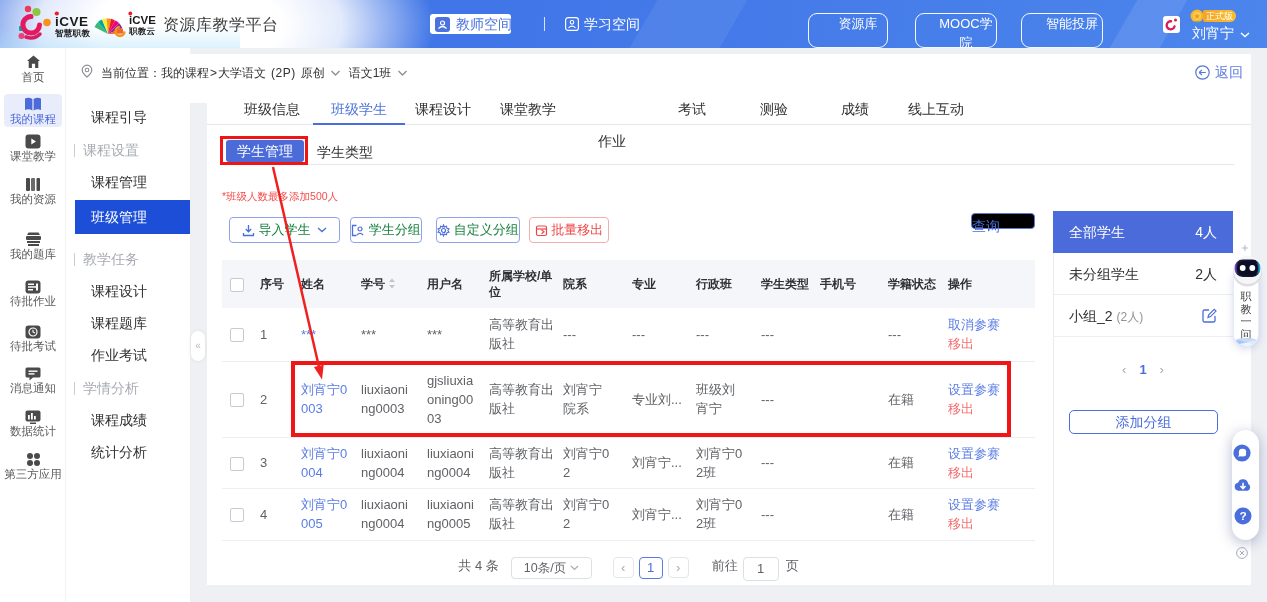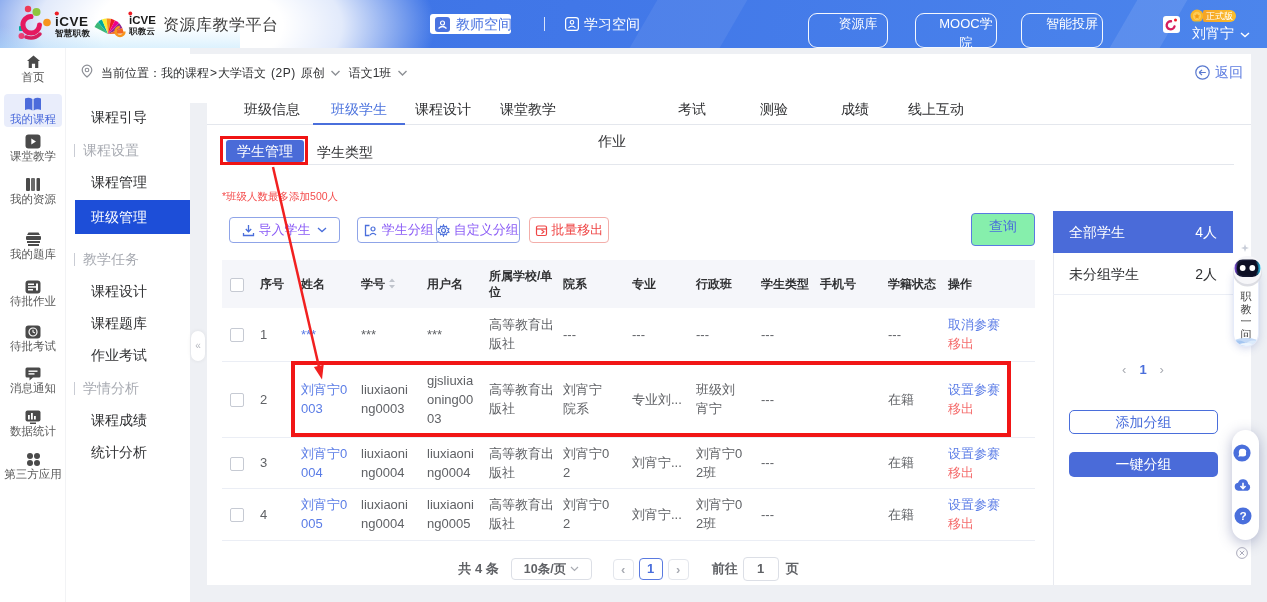--- a/index.html
+++ b/index.html
@@ -58,28 +58,28 @@
   #tabline { position:absolute; left:0; top:29px; width:1044px; height:1px; background:#e4e7ed; }
   #tabbar { position:absolute; left:106px; top:28px; width:92px; height:2px; background:#4a6fdc; }
 
   #subline { position:absolute; left:15px; top:69px; width:1012px; height:1px; background:#e4e7ed; }
   #btn-xsgl { position:absolute; left:19px; top:45px; width:78px; height:22px; background:#4a6bd8; border-radius:3px;
      color:#fff; font-size:14px; text-align:center; line-height:22px; }
   #redbox1 { position:absolute; left:13px; top:41px; width:88px; height:29px; border:3px solid #f01414; }
   #jrsh { position:absolute; left:110px; top:49px; font-size:14px; color:#303133; }
   #rednote { position:absolute; left:15px; top:81px; font-size:10.5px; color:#f44d4d;margin-top:14px; }
 
-  .tbtn { position:absolute; top:122px; height:26px; border:1px solid #8fa4e8; border-radius:4px; color:#8b5cf6;
+  .tbtn { position:absolute; top:122px; height:26px; border:1px solid #8fa4e8; border-radius:4px; color:#15803d;
      font-size:13px; line-height:24px; text-align:center; background:#fff; }
   .tbtn.red { border-color:#f3aeaa; color:#ef4545; }
   .tbtn svg { vertical-align:-3px; }
   #search { position:absolute; left:573px; top:118px; width:183px; height:27px; border:1px solid #dcdfe6; border-radius:4px;
      font-size:13.5px; color:#aab0bb; line-height:25px; padding-left:12px; background:#fff;}
-  #query { position:absolute; left:764px; top:118px; width:64px; height:33px; border:1px solid #5a7ae0; border-radius:4px;
-     color:#4a6edb; font-size:14px; text-align:center; line-height:25px; background:#86efac; }
+  #query { position:absolute; left:764px; top:118px; width:64px; height:16px; border:1px solid #5a7ae0; border-radius:4px;
+     color:#4a6edb; font-size:14px; line-height:25px; background:#000000; }
 
   
   #tbl { position:absolute; left:15px; top:165px; width:813px; border-collapse:collapse; table-layout:fixed;
      font-size:13px; color:#606266; }
   #tbl th { background:#f5f6fa; font-size:12px; color:#303133; text-align:left; font-weight:700; padding:6px 2px 6px 8px;
      height:48px; line-height:16px; }
   #tbl td { border-bottom:1px solid #ebeef5; padding:6px 2px 6px 8px; line-height:19px; white-space:nowrap;
      overflow:hidden; vertical-align:middle; }
   #tbl .bluelink { color:#5a7ce6; }
   #tbl .redlink { color:#f56c6c; }
@@ -314,21 +314,21 @@
   <div id="rednote">*班级人数最多添加500人</div>
 
   <div class="tbtn" style="left:22px; width:111px;">
     <svg width="13" height="13" viewBox="0 0 13 13">
         <path d="M6.5 1 L6.5 7.5 M3.8 5 L6.5 7.8 L9.2 5" fill="none" stroke="#4a6edb" stroke-width="1.3"></path>
         <path d="M1.5 9 L1.5 11.5 L11.5 11.5 L11.5 9" fill="none" stroke="#4a6edb" stroke-width="1.3"></path>
       </svg>
     导入学生 <svg width="10" height="6" viewBox="0 0 10 6" style="vertical-align:1px;margin-left:3px;">
         <path d="M1 1 L5 4.6 L9 1" stroke="#4a6edb" stroke-width="1.3" fill="none"></path>
       </svg></div>
-  <div class="tbtn" style="left:150px; width:84px;">
+  <div class="tbtn" style="left:143px; width:72px;">
     <svg width="14" height="13" viewBox="0 0 14 13">
         <path d="M5.5 1.5 L1.5 1.5 L1.5 11.5 L5.5 11.5" fill="none" stroke="#4a6edb" stroke-width="1.3"></path>
         <circle cx="9" cy="5" r="2" fill="none" stroke="#4a6edb" stroke-width="1.2"></circle>
         <path d="M6 11 Q9 7.8 12 11" fill="none" stroke="#4a6edb" stroke-width="1.2"></path>
       </svg>
     学生分组</div>
   <div class="tbtn" style="left:229px; width:84px;">
     <svg width="13" height="13" viewBox="0 0 13 13">
         <circle cx="6.5" cy="6.5" r="2" fill="none" stroke="#4a6edb" stroke-width="1.2"></circle>
         <path d="M6.5 1 L7.3 3 L9.5 2.2 L9.9 4.3 L12 4.8 L10.8 6.5 L12 8.2 L9.9 8.7 L9.5 10.8 L7.3 10 L6.5 12 L5.7 10 L3.5 10.8 L3.1 8.7 L1 8.2 L2.2 6.5 L1 4.8 L3.1 4.3 L3.5 2.2 L5.7 3 Z" fill="none" stroke="#4a6edb" stroke-width="1.1"></path>
@@ -434,41 +434,46 @@
           <td>刘宵宁...</td>
           <td>刘宵宁0<br>2班</td>
           <td>---</td>
           <td></td>
           <td>在籍</td>
       <td><span class="bluelink">设置参赛</span><br><span class="redlink">移出</span></td>
     </tr>
   </tbody>
     </table>
 
-  <div id="pager" style="text-align:center;"><span id="pginner" style="display:inline-flex;align-items:center;font-weight:bold;">
+  <div id="pager" style="text-align:center;"><span id="pginner" style="display:inline-flex;align-items:flex-start;">
     <span>共 4 条</span>
     <span style="display:inline-block;width:81px;height:22px;border:1px solid #dcdfe6;border-radius:4px;line-height:20px;color:#606266;font-size:12.5px;margin-left:12px;">10条/页 <svg width="9" height="6" viewBox="0 0 9 6" style="vertical-align:1px;">
             <path d="M1 1 L4.5 4.4 L8 1" stroke="#a8abb2" stroke-width="1.2" fill="none"></path>
           </svg></span>
     <span style="display:inline-block;width:21px;height:21px;border:1px solid #e3e6ec;border-radius:4px;line-height:19px;color:#a8abb2;margin-left:21px;">‹</span>
     <span style="display:inline-block;width:24px;height:22px;border:1px solid #5a7ae0;border-radius:4px;color:#4a6edb;line-height:20px;margin-left:5px;">1</span>
     <span style="display:inline-block;width:21px;height:21px;border:1px solid #e3e6ec;border-radius:4px;line-height:19px;color:#a8abb2;margin-left:5px;">›</span>
     <span style="margin-left:23px;">前往</span>
     <span style="display:inline-block;width:36px;height:24px;border:1px solid #dcdfe6;border-radius:4px;line-height:22px;margin-left:5px;">1</span>
     <span style="margin-left:7px;">页</span>
       </span>
   </div>
 
   <div id="rpanel">
     <div class="vline"></div>
     <div class="rp-head"><span style="margin-left:16px;">全部学生</span><span style="float:right;margin-right:16px;">4人</span></div>
     <div class="rp-row" style="top:88px;"><span style="margin-left:16px;">未分组学生</span><span style="float:right;margin-right:16px;">2人</span></div>
+    <div class="rp-row" style="top:130px;"><span style="margin-left:16px;">小组_2 <span style="color:#909399;font-size:12px;">(2人)</span></span>
+      <svg style="float:right;margin:13px 16px 0 0;" width="15" height="15" viewBox="0 0 15 15">
+          <path d="M13 8 L13 12.5 A1.5 1.5 0 0 1 11.5 14 L2.5 14 A1.5 1.5 0 0 1 1 12.5 L1 3.5 A1.5 1.5 0 0 1 2.5 2 L7 2" fill="none" stroke="#4a6edb" stroke-width="1.3"></path>
+          <path d="M6 9.5 L6.7 6.8 L12.2 1.3 L14 3.1 L8.5 8.6 Z" fill="none" stroke="#4a6edb" stroke-width="1.2"></path>
+        </svg>
+    </div>
     <div style="position:absolute;left:0;top:196px;width:180px;text-align:center;color:#a8abb2;font-size:13px;">‹　<span style="color:#4a6edb;font-weight:700;">1</span>　›</div>
     <div class="rp-btn1">添加分组</div>
-    <div class="rp-btn2">一键分组</div>
   </div>
 </div>
 
 <div class="abs" style="left:291px;top:361px;width:720px;height:76px;border:4px solid #f11616;"></div>
 <svg class="abs" style="left:0;top:0;" width="1267" height="602">
   <line x1="273" y1="167" x2="319" y2="367" stroke="#f12020" stroke-width="2.5"></line>
   <polygon points="322,379.5 313.9,367 323.7,364.7" fill="#f12020"></polygon>
 </svg>
 
 <div id="askbot">

